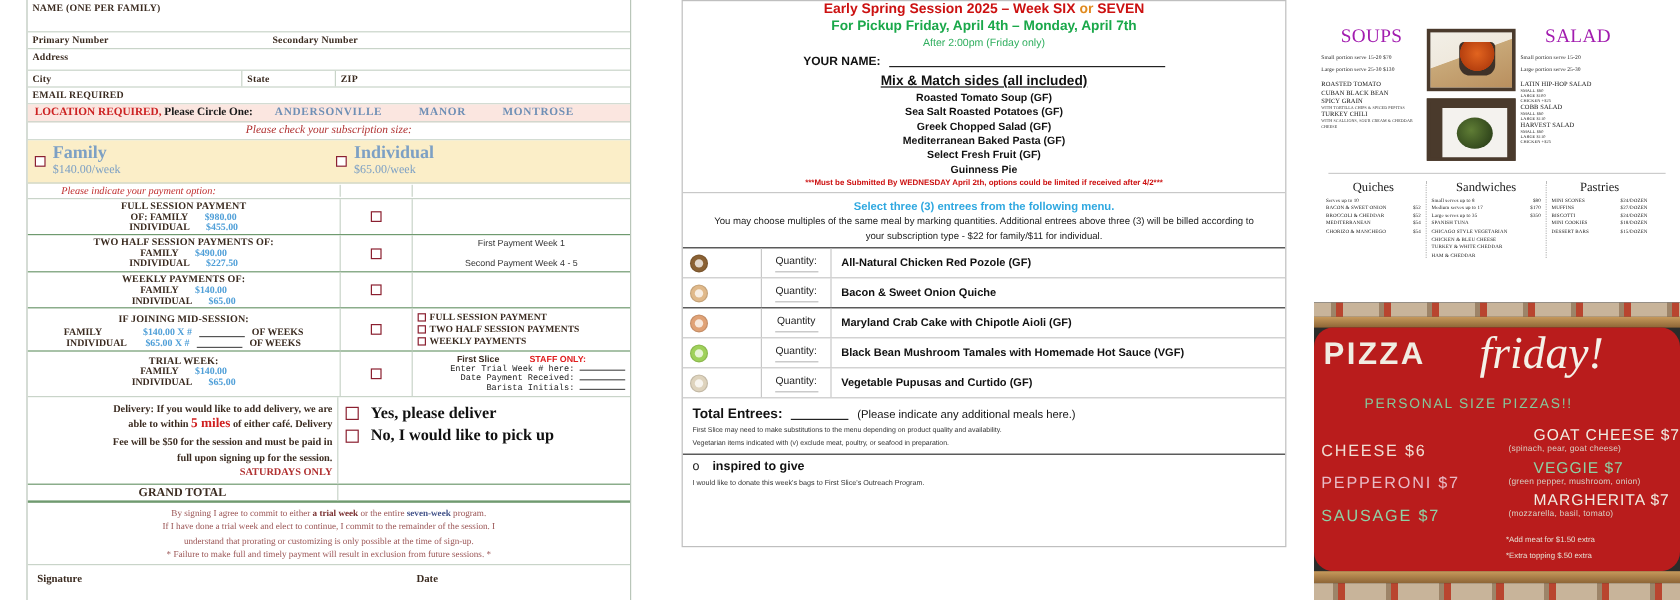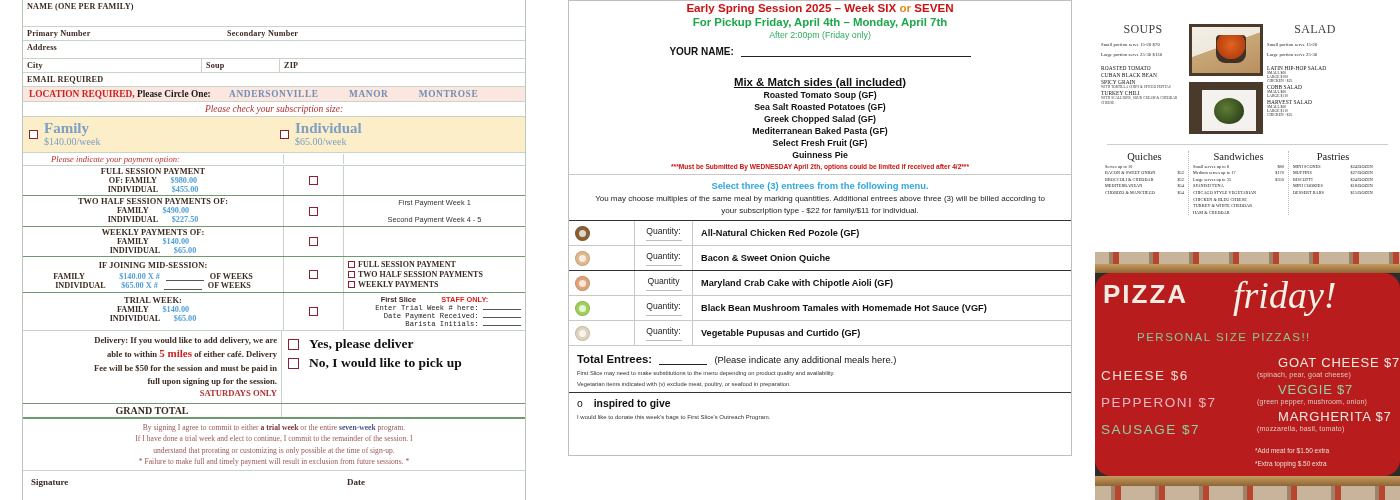--- a/index.html
+++ b/index.html
@@ -90,21 +90,21 @@
                  font-family:"Liberation Sans",sans-serif; overflow:hidden; }
   .ord-head { padding:0 8px 4px 8px; border-bottom:1px solid #c8c8c8; }
   .oh1 { text-align:center; font-weight:bold; font-size:11.6px; color:#cc1111; }
   .oh1 .or { color:#e08a1e; }
   .oh2 { text-align:center; font-weight:bold; font-size:11.4px; color:#1aa84a; margin-top:2px;}
   .oh3 { text-align:center; font-size:8.8px; color:#2fae5e; margin-top:2px; }
   .oh-name { text-align:center; margin-top:6px; font-size:10px; font-weight:bold; color:#111; }
   .oh-name .blank { display:inline-block; width:230px; border-bottom:1.4px solid #222;
                     margin-left:4px; vertical-align:-2px; }
   .mix { text-align:center; font-weight:bold; font-size:11.4px; text-decoration:underline;
-         margin-top:19px; color:#111; }
+         margin-top:5px; color:#111; }
   .side { text-align:center; font-weight:bold; font-size:8.8px; color:#111; margin-top:2px; }
   .must { text-align:center; font-weight:bold; font-size:6.6px; color:#cc1111; margin-top:3px; }
 
   .sel-hdr { text-align:center; font-weight:bold; font-size:9.4px; color:#2fa8e0;
              padding:5px 0 2px; }
   .sel-sub { text-align:center; font-size:8px; color:#222; padding:0 18px 4px;
              line-height:1.45; }
 
   .ent-row { display:flex; align-items:stretch; border-top:1px solid #c8c8c8; height:25px; }
   .ent-row.hard { border-top:1.6px solid #333; }
@@ -130,21 +130,21 @@
   .give-box { border-top:1.4px solid #333; padding:5px 8px 6px 8px; }
   .give-l1 { font-size:10.4px; font-weight:bold; color:#111; }
   .give-l1 .o { font-weight:normal; margin-right:8px; }
   .give-l2 { font-size:6px; color:#333; margin-top:5px; }
 
   
   .menu-panel { position:absolute; left:1095px; top:0; width:305px; height:252px;
                 background:#fff; font-family:"Liberation Serif",serif; overflow:hidden; }
   .mcols { display:flex; padding:22px 6px 0 6px; }
   .mcol { width:84px; }
-  .mtitle { text-align:center; font-size:12px; letter-spacing:.3px; color:#404040; }
+  .mtitle { text-align:center; font-size:16px; letter-spacing:.3px; color:#a21caf; }
   .mserve { font-size:4.6px; color:#222; margin-top:5px; letter-spacing:.1px; }
   .mlist  { margin-top:8px; }
   .mitem  { font-size:5.4px; color:#111; letter-spacing:.1px; margin-top:1px;
             display:flex; justify-content:space-between; gap:4px; }
   .mdesc  { font-size:3.4px; color:#333; letter-spacing:.1px; line-height:1.3; }
   .msub   { font-size:3.6px; color:#222; letter-spacing:.1px; }
   .photos { width:82px; display:flex; flex-direction:column; align-items:center; gap:6px;
             padding-top:2px; }
   .photo { width:74px; height:52px; border:3px solid #4a3a2c; position:relative;
            overflow:hidden; background:#6a5140; }
@@ -211,21 +211,21 @@
       <div class="fcell" style="width:200px">Primary Number</div>
       <div class="fcell" style="flex:1">Secondary Number</div>
     </div>
 
     <div class="frow">
       <div class="fcell" style="flex:1;height:17px">Address</div>
     </div>
 
     <div class="frow">
       <div class="fcell" style="width:178px">City</div>
-      <div class="fcell vline" style="width:78px">Soup</div>
+      <div class="fcell vline" style="width:78px">State</div>
       <div class="fcell vline" style="flex:1">ZIP</div>
     </div>
 
     <div class="frow">
       <div class="fcell" style="flex:1">EMAIL REQUIRED</div>
     </div>
 
     <div class="loc-row">
       <span class="loc-req">LOCATION REQUIRED,</span>
       <span class="loc-circ">Please Circle One:</span>

